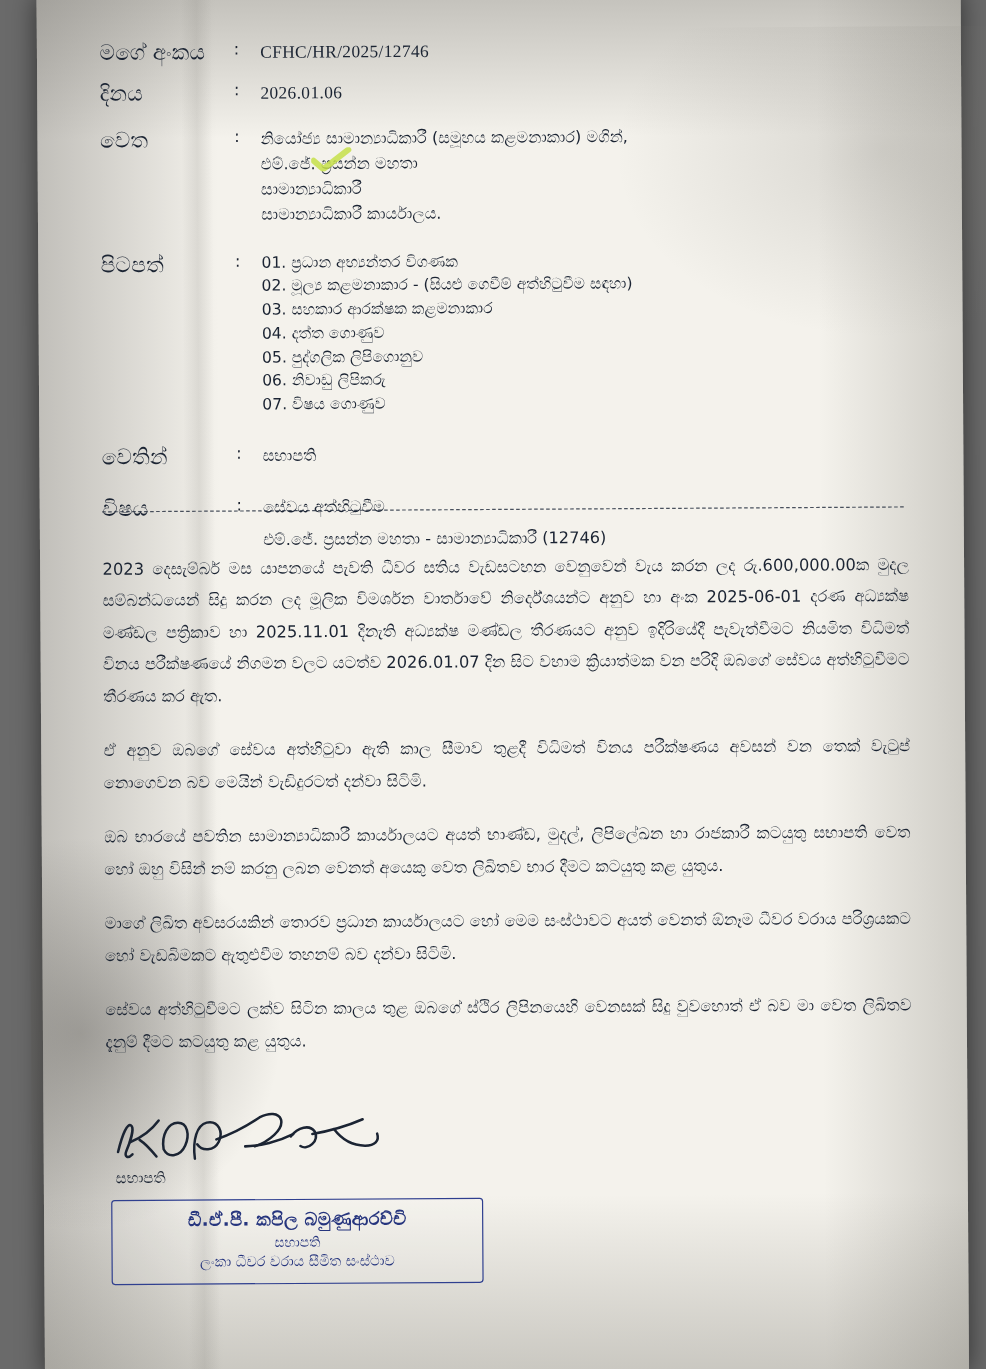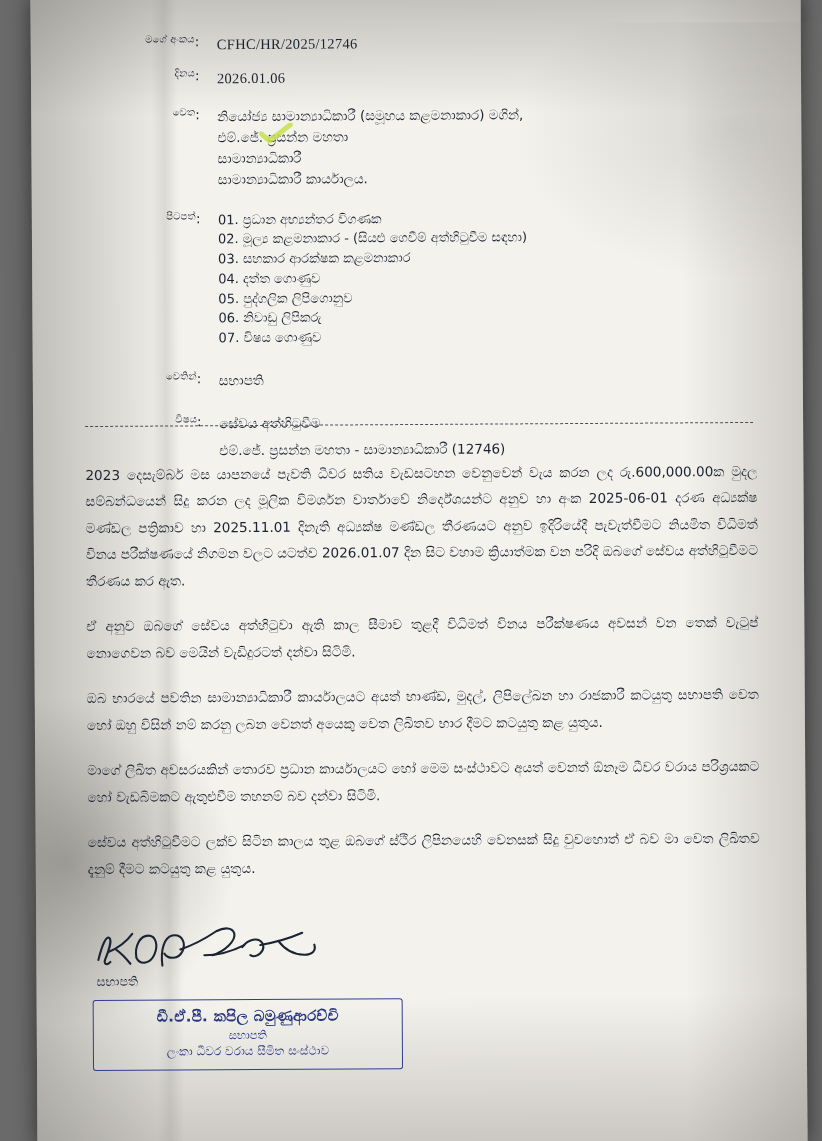--- a/index.html
+++ b/index.html
@@ -81,24 +81,23 @@
     width: 670px;
   }
   .hdr-row {
     display: flex;
     align-items: flex-start;
     margin-bottom: 12px;
   }
   .hdr-label {
     width: 112px;
     flex: 0 0 112px;
-    font-size: 10px;
+    font-size: 18px;
     letter-spacing: 0.2px;
     color: #1b2433;
-    text-align: right;
   }
   .hdr-colon {
     width: 22px;
     flex: 0 0 22px;
     font-size: 13.5px;
   }
   .hdr-value {
     flex: 1 1 auto;
     font-size: 13.5px;
     line-height: 1.55;

